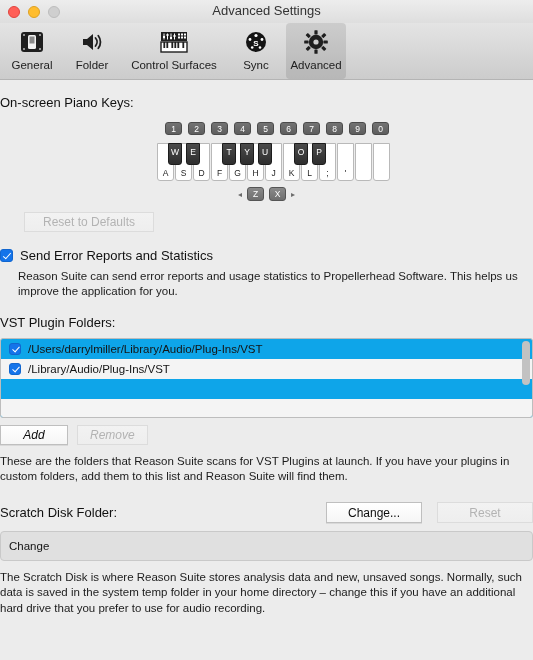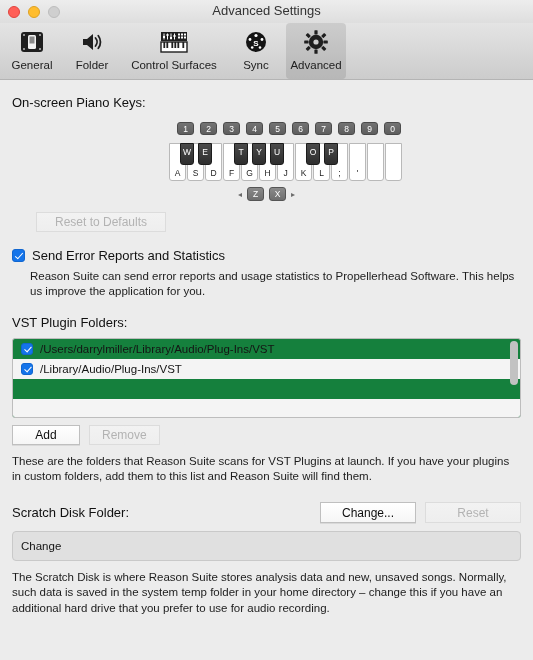--- a/index.html
+++ b/index.html
@@ -78,21 +78,21 @@
   .tb-label {
     font-size: 11.5px;
     color: #212121;
     margin-top: 2px;
     white-space: nowrap;
   }
 
   
   .content {
     position: relative;
-    padding: 0 12px;
+    padding: 0 0;
   }
   .sec-title {
     font-size: 13px;
     color: #111;
     margin-top: 15px;
   }
   .help {
     font-size: 11.5px;
     color: #1c1c1c;
     line-height: 1.33;
@@ -232,21 +232,21 @@
     font-size: 13px;
     color: #111;
     margin-left: 7px;
   }
 
   
   .listbox {
     position: relative;
     margin-top: 8px;
     height: 78px;
-    background: #15803d;
+    background: #0ea5e9;
     border: 1px solid #bdbdbd;
     border-radius: 3px;
     overflow: hidden;
   }
   .lrow {
     height: 20px;
     display: flex;
     align-items: center;
     padding-left: 8px;
     box-sizing: border-box;
@@ -265,41 +265,41 @@
     width: 8px; height: 74px;
   }
   .scrollthumb {
     width: 8px; height: 44px;
     background: #c2c2c2;
     border-radius: 4px;
   }
 
   .btn-row {
     margin-top: 7px;
-    display: flex; gap: 9px;
+    display: flex; gap: 9px; font-style: italic;
   }
   .btn-row .btn { min-width: 68px; }
 
   .note {
     font-size: 11.5px;
     color: #1c1c1c;
     line-height: 1.33;
     margin-top: 9px;
   }
 
   
   .scratch-header {
     display: flex;
     align-items: center;
     margin-top: 18px;
   }
   .scratch-header .sec-title { margin-top: 0; }
   .scratch-btns {
     margin-left: auto;
-    display: flex; gap: 9px;
+    display: flex; gap: 15px;
   }
   .scratch-btns .btn { min-width: 96px; height: 21px; }
   .path-field {
     margin-top: 8px;
     height: 30px;
     background: #e0e0e0;
     border: 1px solid #c9c9c9;
     border-radius: 4px;
     display: flex; align-items: center;
     padding-left: 8px;

